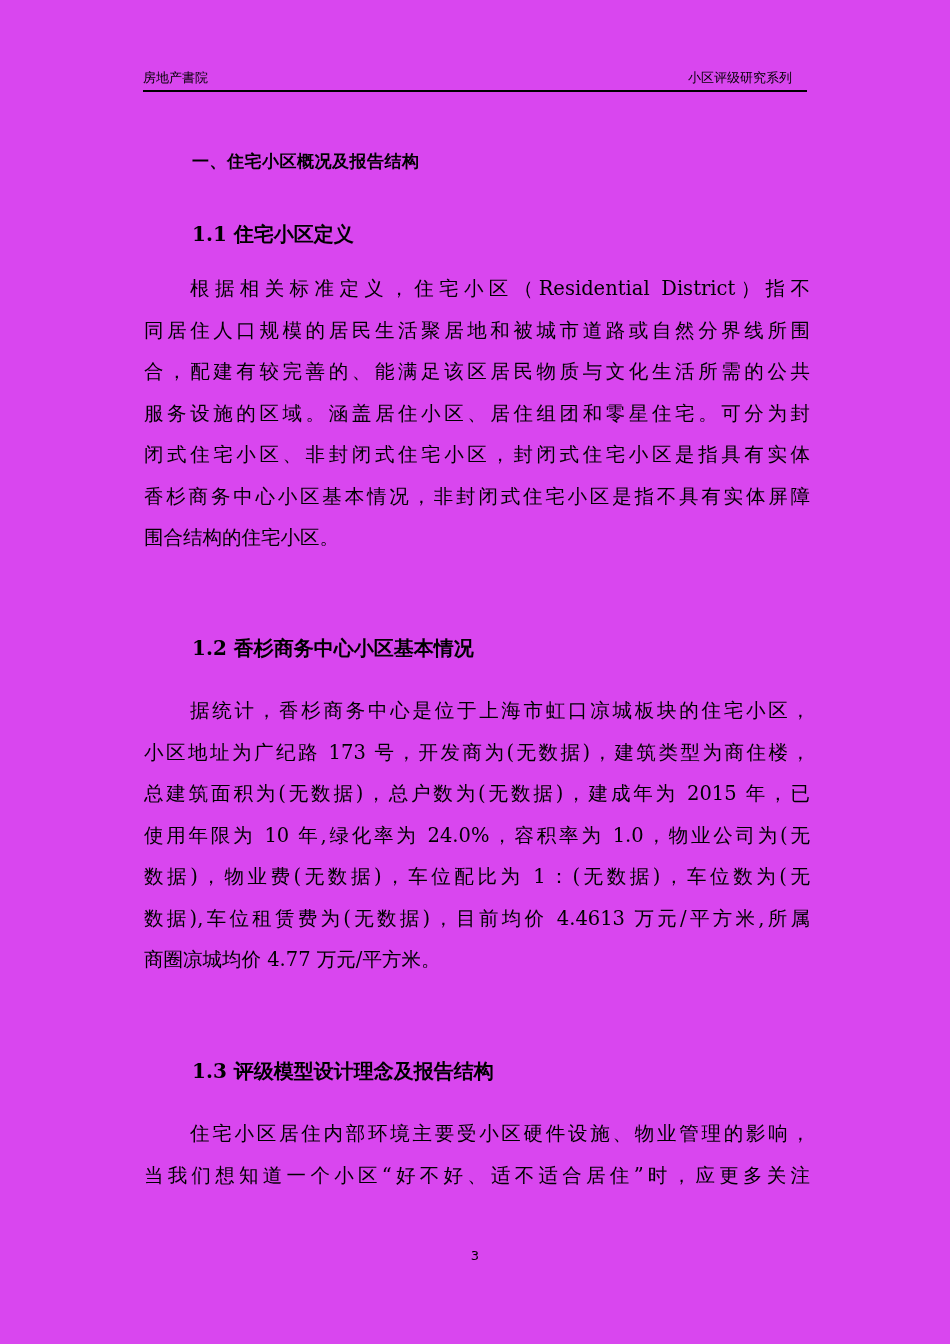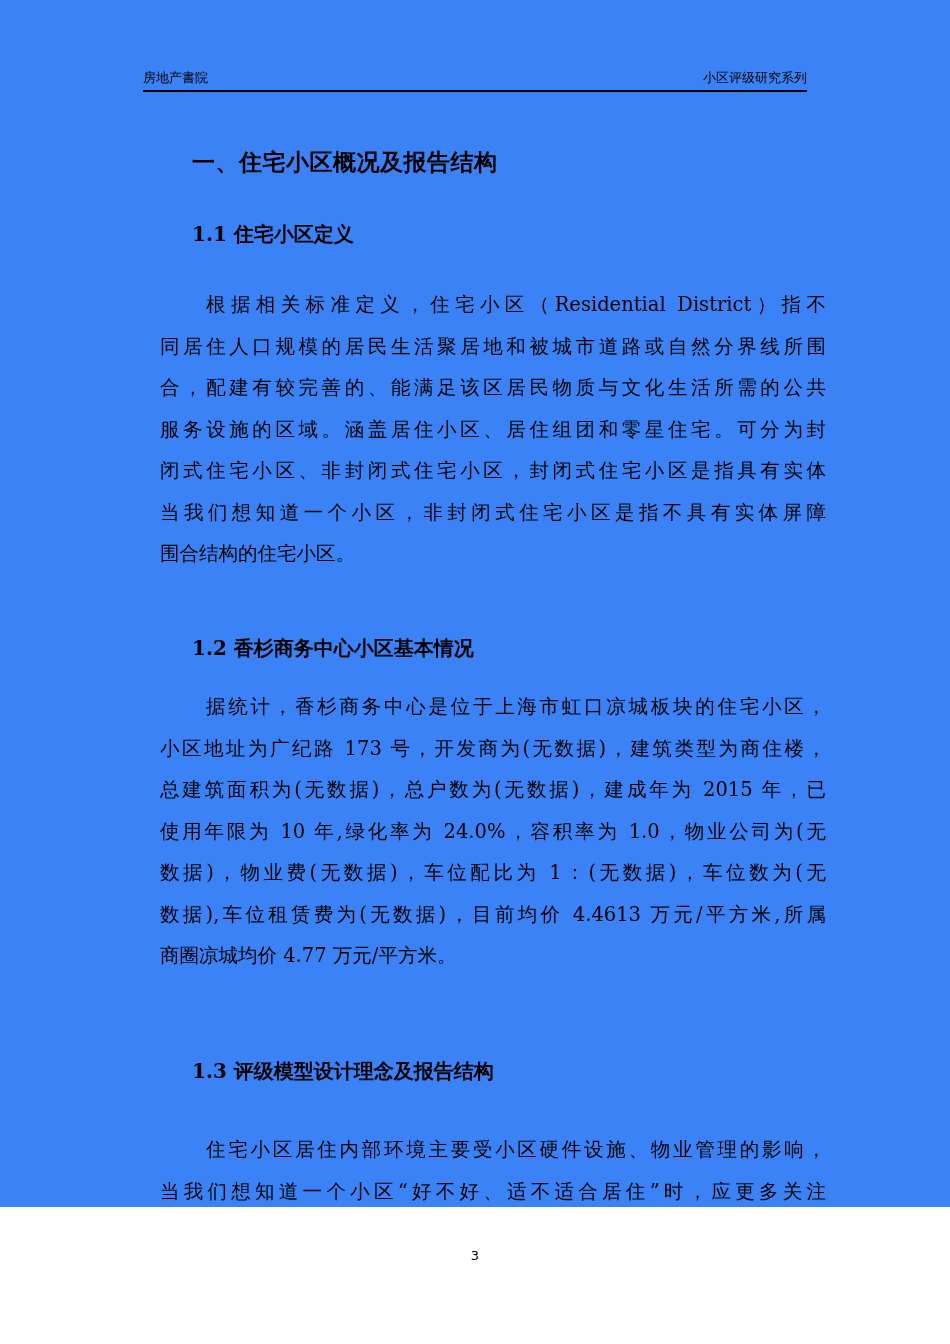--- a/index.html
+++ b/index.html
@@ -1,37 +1,37 @@
 <!DOCTYPE html>
 <html><head>
   <meta charset="utf-8">
   <style>
     html, body { margin: 0; padding: 0; background: #ffffff; }
     body { width: 950px; height: 1344px; position: relative; overflow: hidden; color: #000; }
-    .page { position: absolute; left: 0; top: 0; width: 950px; height: 1207px; background: #3b82f6; }
+    .page { position: absolute; left: 0; top: 0; width: 950px; height: 1344px; background: #d946ef; }
     .header {
       position: absolute; left: 143px; top: 68px; width: 664px; height: 22px;
       border-bottom: 2px solid #000;
       font-family: "DejaVu Sans", sans-serif; font-size: 13px; line-height: 20px;
     }
     .header .left { position: absolute; left: 0; top: 0; }
-    .header .right { position: absolute; right: 0; top: 0; }
+    .header .right { position: absolute; right: 15px; top: 0; }
     .h1 {
       position: absolute; left: 192px; top: 145px;
-      font-family: Liberation Serif, serif; font-weight: bold; font-size: 23px; line-height: 36px;
+      font-family: Liberation Mono, monospace; font-weight: bold; font-size: 17px; line-height: 36px;
       letter-spacing: 0.5px;
     }
     .h2 {
       position: absolute; left: 192px;
       font-family: "DejaVu Serif", serif; font-weight: bold; font-size: 20px; line-height: 32px;
     }
     .para {
       position: absolute; left: 144px; width: 666px;
       font-family: "DejaVu Serif", serif; font-size: 19.5px; line-height: 41.5px;
-      margin: 16px;
+      margin: 0;
     }
     .para .line { display: block; white-space: nowrap; height: 41.5px; text-align: justify; text-align-last: justify; }
     .para .line.first { padding-left: 46px; }
     .para .line.last { text-align-last: left; }
     .pagenum {
       position: absolute; left: 0; width: 950px; top: 1248px; text-align: center;
       font-family: "DejaVu Sans", sans-serif; font-size: 13px;
     }
   </style>
 </head>
@@ -46,26 +46,26 @@
 
   <div class="h1">一、住宅小区概况及报告结构</div>
 
   <div class="h2" style="top:210px;margin-top:8px;">1.1 住宅小区定义</div>
   <div class="para" style="top:268px;">
     <span class="line first">根据相关标准定义，住宅小区（Residential District）指不</span>
     <span class="line">同居住人口规模的居民生活聚居地和被城市道路或自然分界线所围</span>
     <span class="line">合，配建有较完善的、能满足该区居民物质与文化生活所需的公共</span>
     <span class="line">服务设施的区域。涵盖居住小区、居住组团和零星住宅。可分为封</span>
     <span class="line">闭式住宅小区、非封闭式住宅小区，封闭式住宅小区是指具有实体</span>
-    <span class="line">当我们想知道一个小区，非封闭式住宅小区是指不具有实体屏障</span>
+    <span class="line">香杉商务中心小区基本情况，非封闭式住宅小区是指不具有实体屏障</span>
     <span class="line last">围合结构的住宅小区。</span>
   </div>
 
   <div class="h2" style="top:632px;">1.2 香杉商务中心小区基本情况</div>
-  <div class="para" style="top:670px;">
+  <div class="para" style="top:690px;">
     <span class="line first">据统计，香杉商务中心是位于上海市虹口凉城板块的住宅小区，</span>
     <span class="line">小区地址为广纪路 173 号，开发商为(无数据)，建筑类型为商住楼，</span>
     <span class="line">总建筑面积为(无数据)，总户数为(无数据)，建成年为 2015 年，已</span>
     <span class="line">使用年限为 10 年,绿化率为 24.0%，容积率为 1.0，物业公司为(无</span>
     <span class="line">数据)，物业费(无数据)，车位配比为 1：(无数据)，车位数为(无</span>
     <span class="line">数据),车位租赁费为(无数据)，目前均价 4.4613 万元/平方米,所属</span>
     <span class="line last">商圈凉城均价 4.77 万元/平方米。</span>
   </div>
 
   <div class="h2" style="top:1055px;">1.3 评级模型设计理念及报告结构</div>

